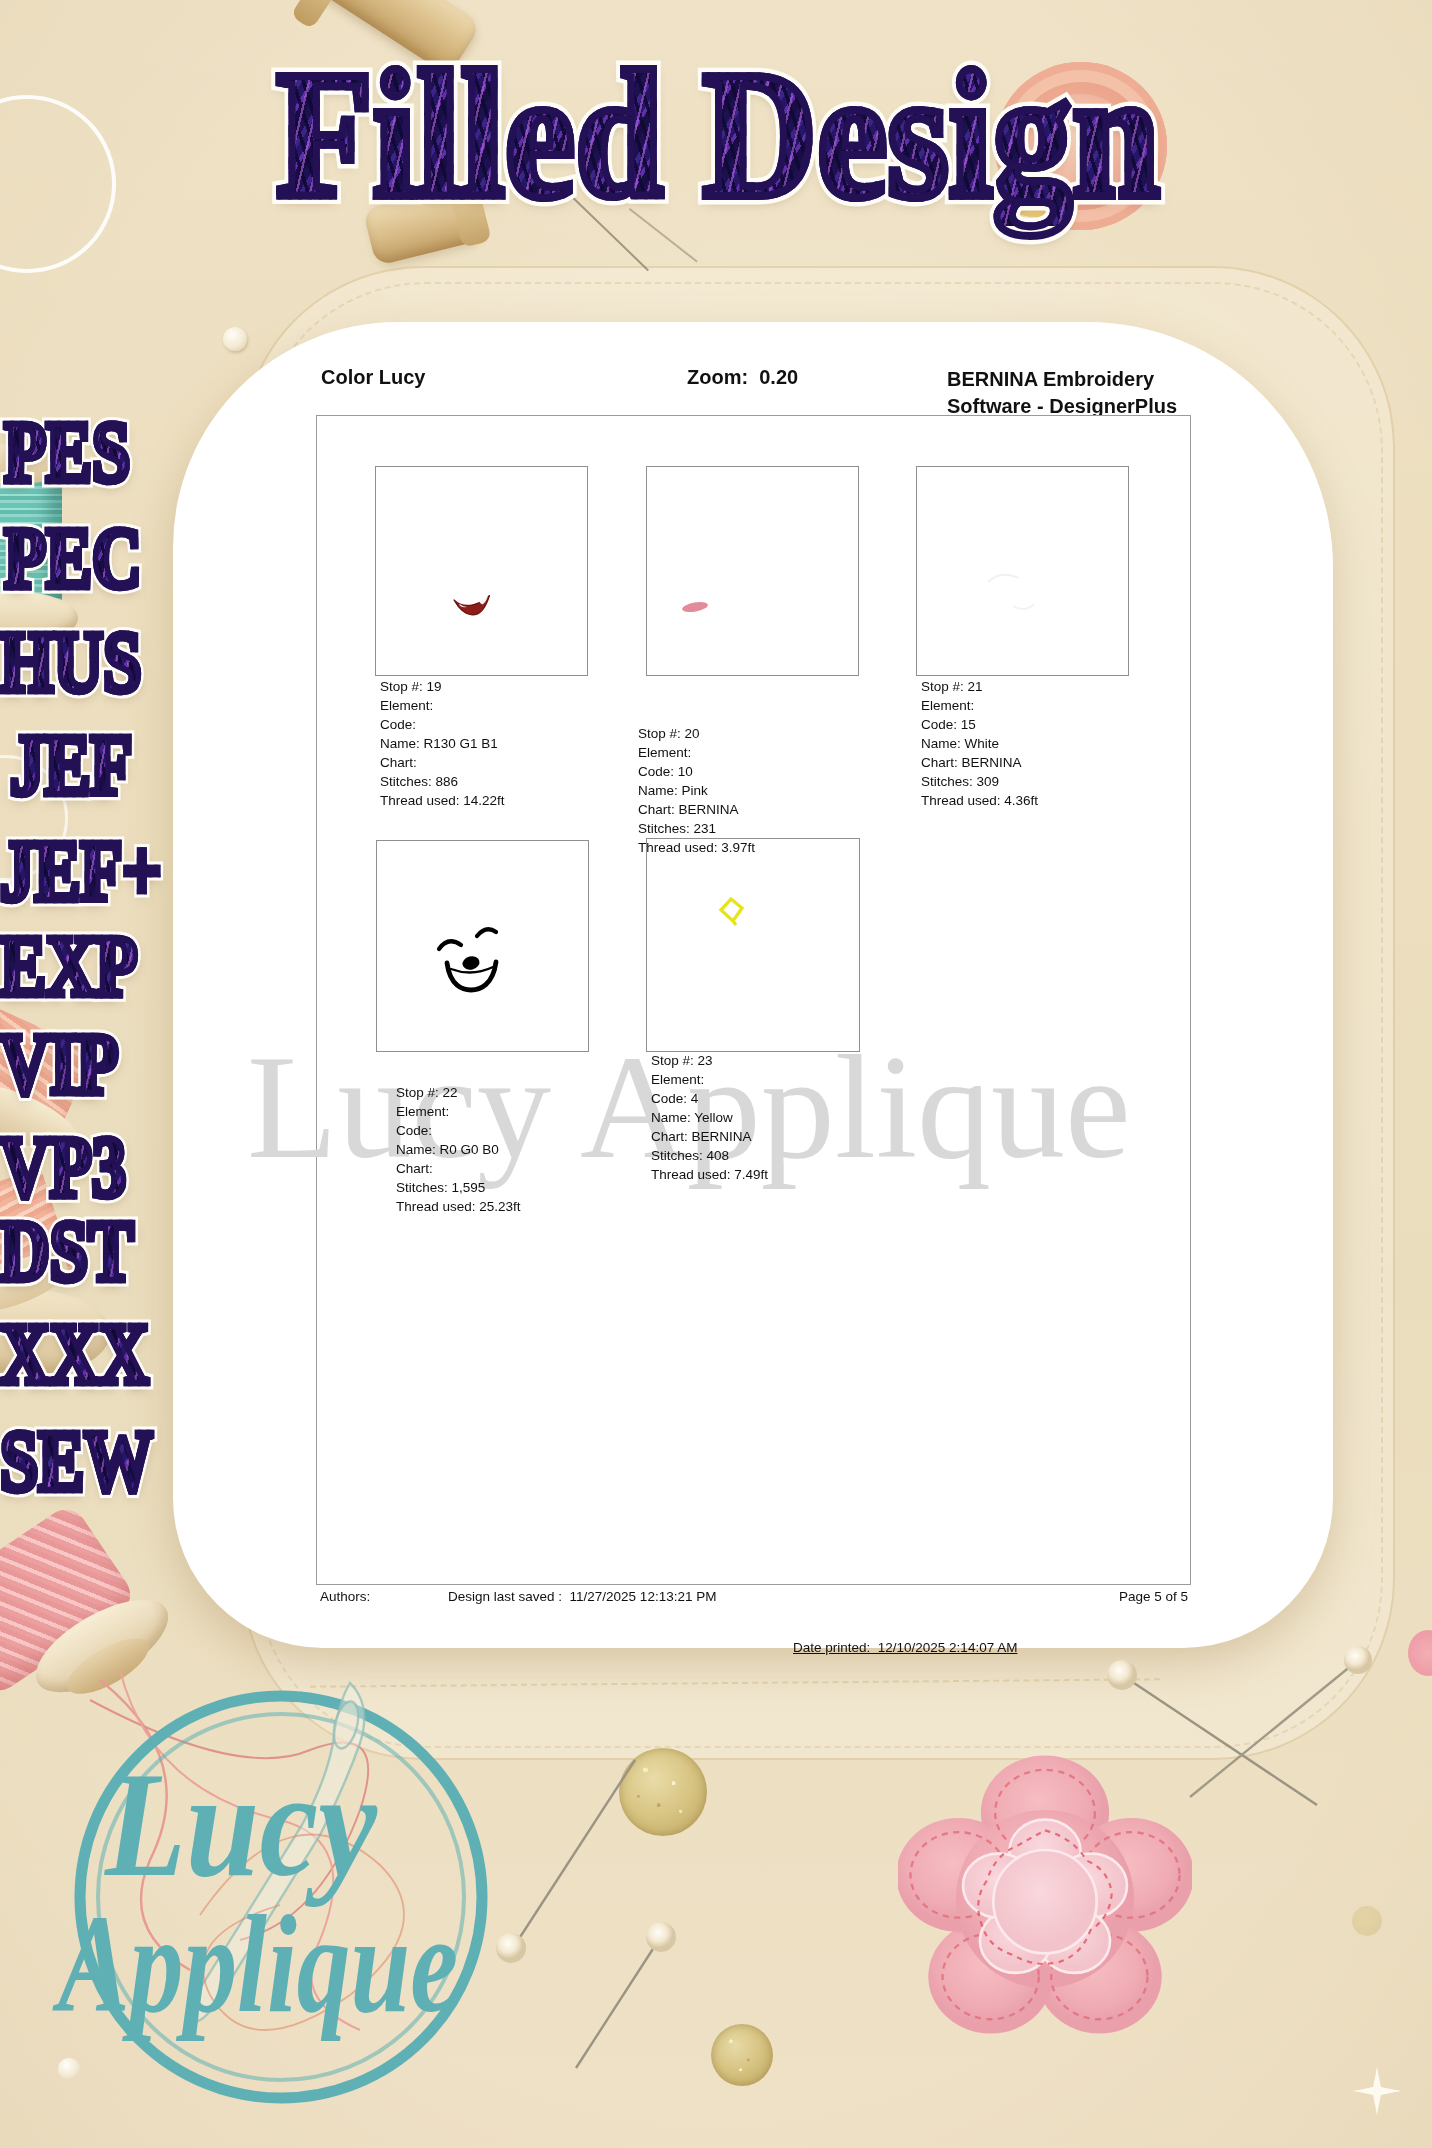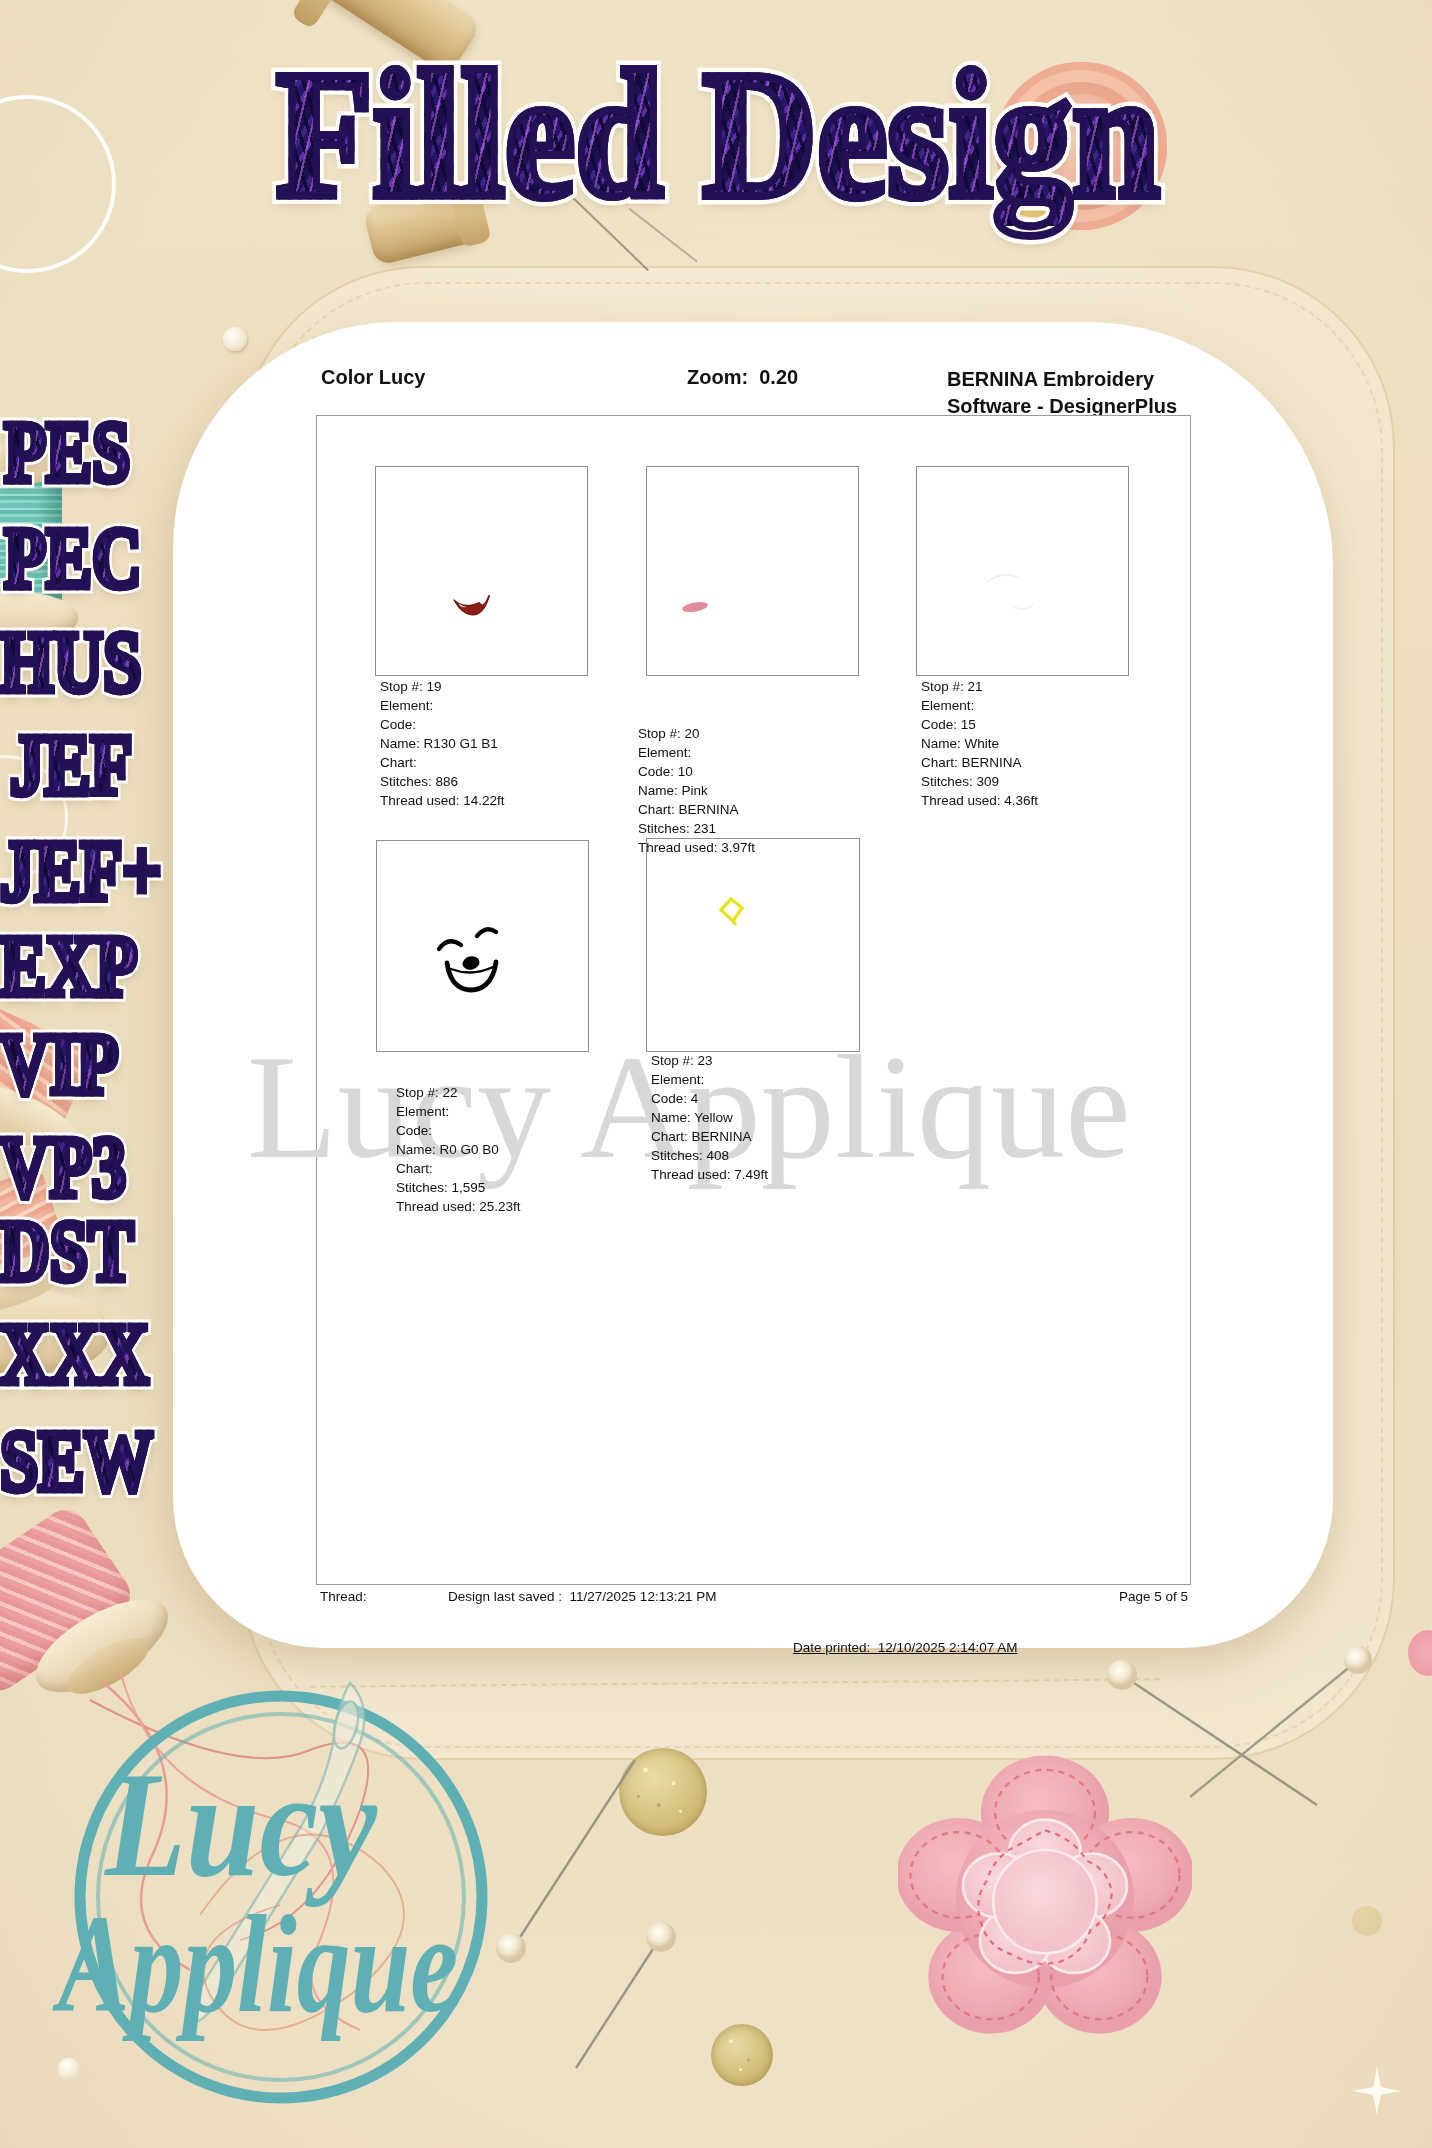--- a/index.html
+++ b/index.html
@@ -247,21 +247,21 @@
 <div class="abs small" style="left:396px;top:1051px;z-index:4;margin-top:32px;">Stop #: 22<br>Element:<br>Code:<br>Name: R0 G0 B0<br>Chart:<br>Stitches: 1,595<br>Thread used: 25.23ft</div>
 
 <div class="abs" style="left:646px;top:838px;width:212px;height:212px;border:1px solid #8f8f8f;background:#fff;z-index:2;"></div>
 
 <svg class="abs" style="left:646px;top:838px;z-index:2;" width="212" height="212" viewBox="0 0 212 212">
   <path d="M85,61 L96,70 L87,83 L75,72 Z M87,83 L90,87" fill="none" stroke="#e7e41f" stroke-width="3.4"></path>
 </svg>
 
 <div class="abs small" style="left:651px;top:1051px;z-index:4;">Stop #: 23<br>Element:<br>Code: 4<br>Name: Yellow<br>Chart: BERNINA<br>Stitches: 408<br>Thread used: 7.49ft</div>
 
-<div class="abs small" style="left:320px;top:1587px;z-index:2;">Thread:</div>
+<div class="abs small" style="left:320px;top:1587px;z-index:2;">Authors:</div>
 <div class="abs small" style="left:448px;top:1587px;z-index:2;">Design last saved :&nbsp; 11/27/2025 12:13:21 PM</div>
 <div class="abs small" style="left:793px;top:1638px;z-index:2;text-decoration:underline;">Date printed:&nbsp; 12/10/2025 2:14:07 AM</div>
 <div class="abs small" style="left:1119px;top:1587px;z-index:2;">Page 5 of 5</div>
 
 <svg class="abs" style="left:898px;top:1752px;z-index:4;" width="294" height="294" viewBox="0 0 330 330">
   <defs>
     <radialGradient id="petalO" cx="45%" cy="40%">
         <stop offset="0%" stop-color="#f6bdc2"></stop>
         <stop offset="70%" stop-color="#f0acb4"></stop>
         <stop offset="100%" stop-color="#e9a0ab"></stop>

